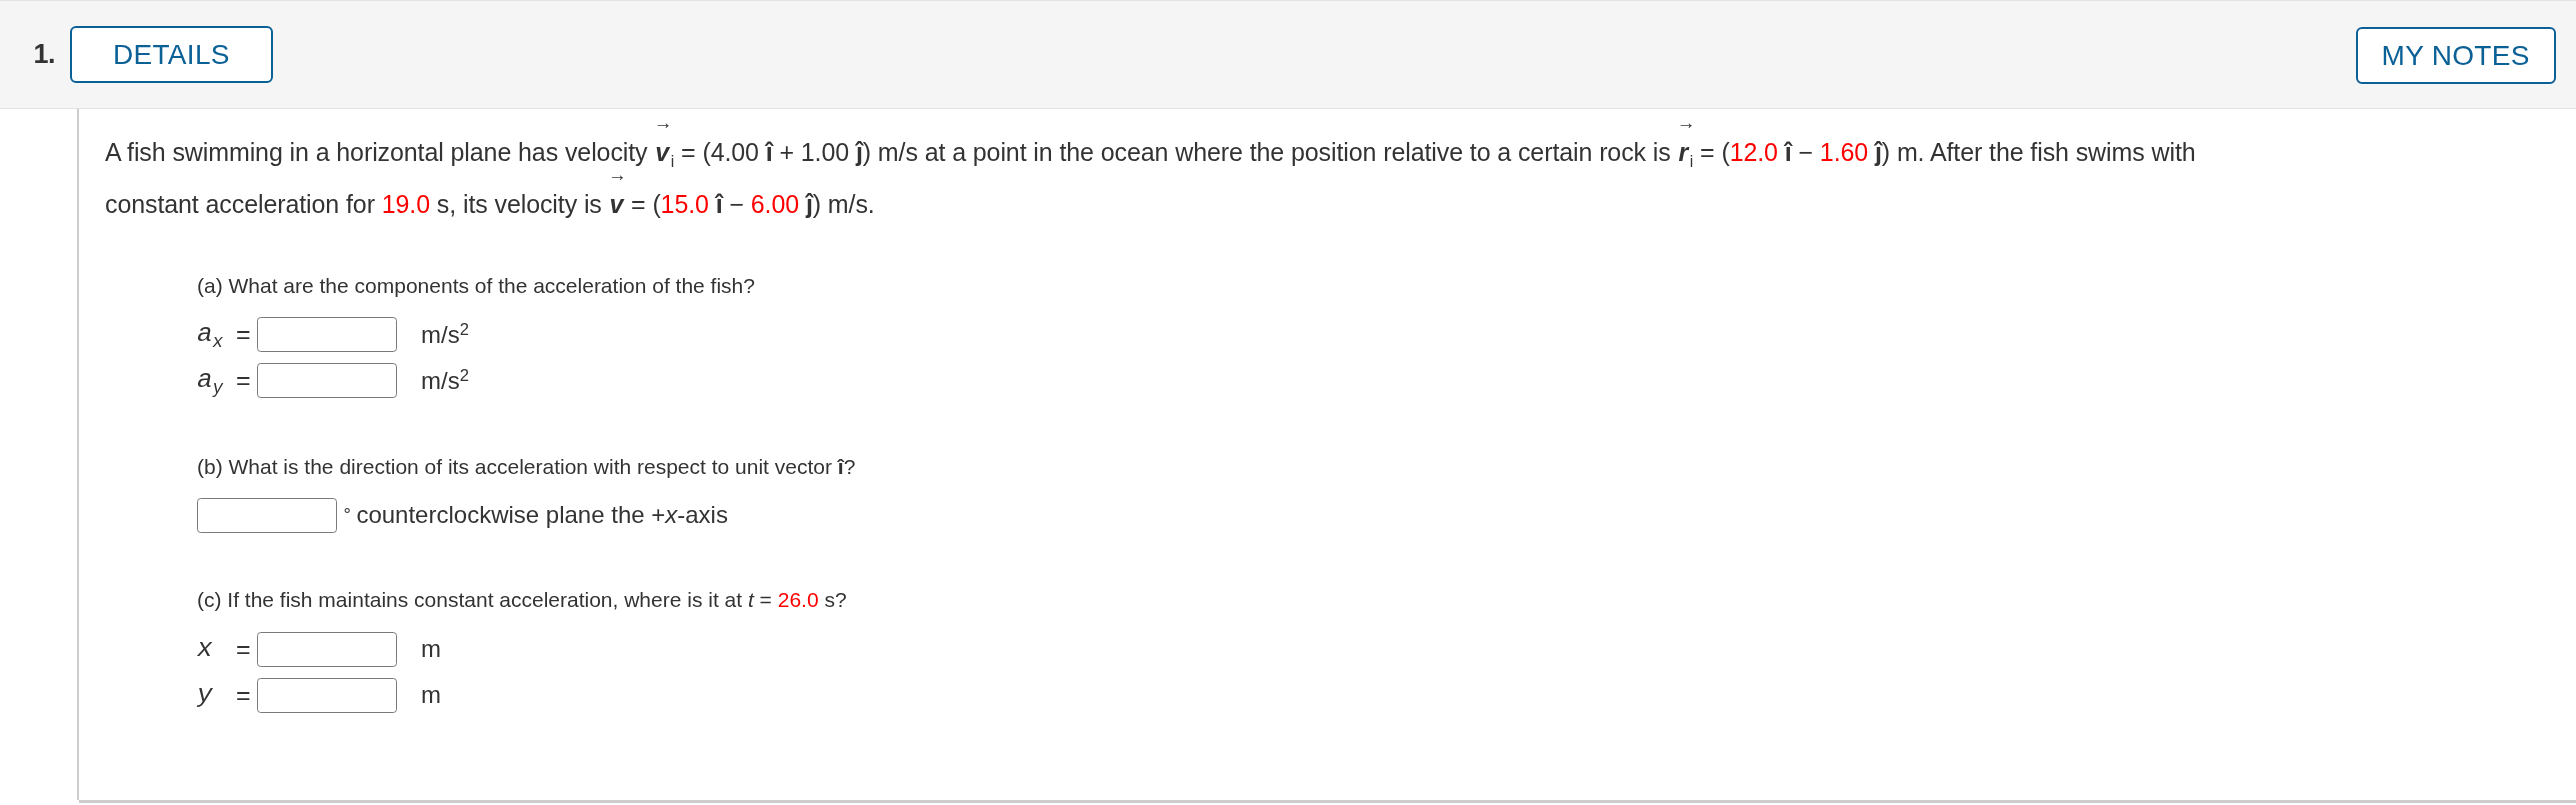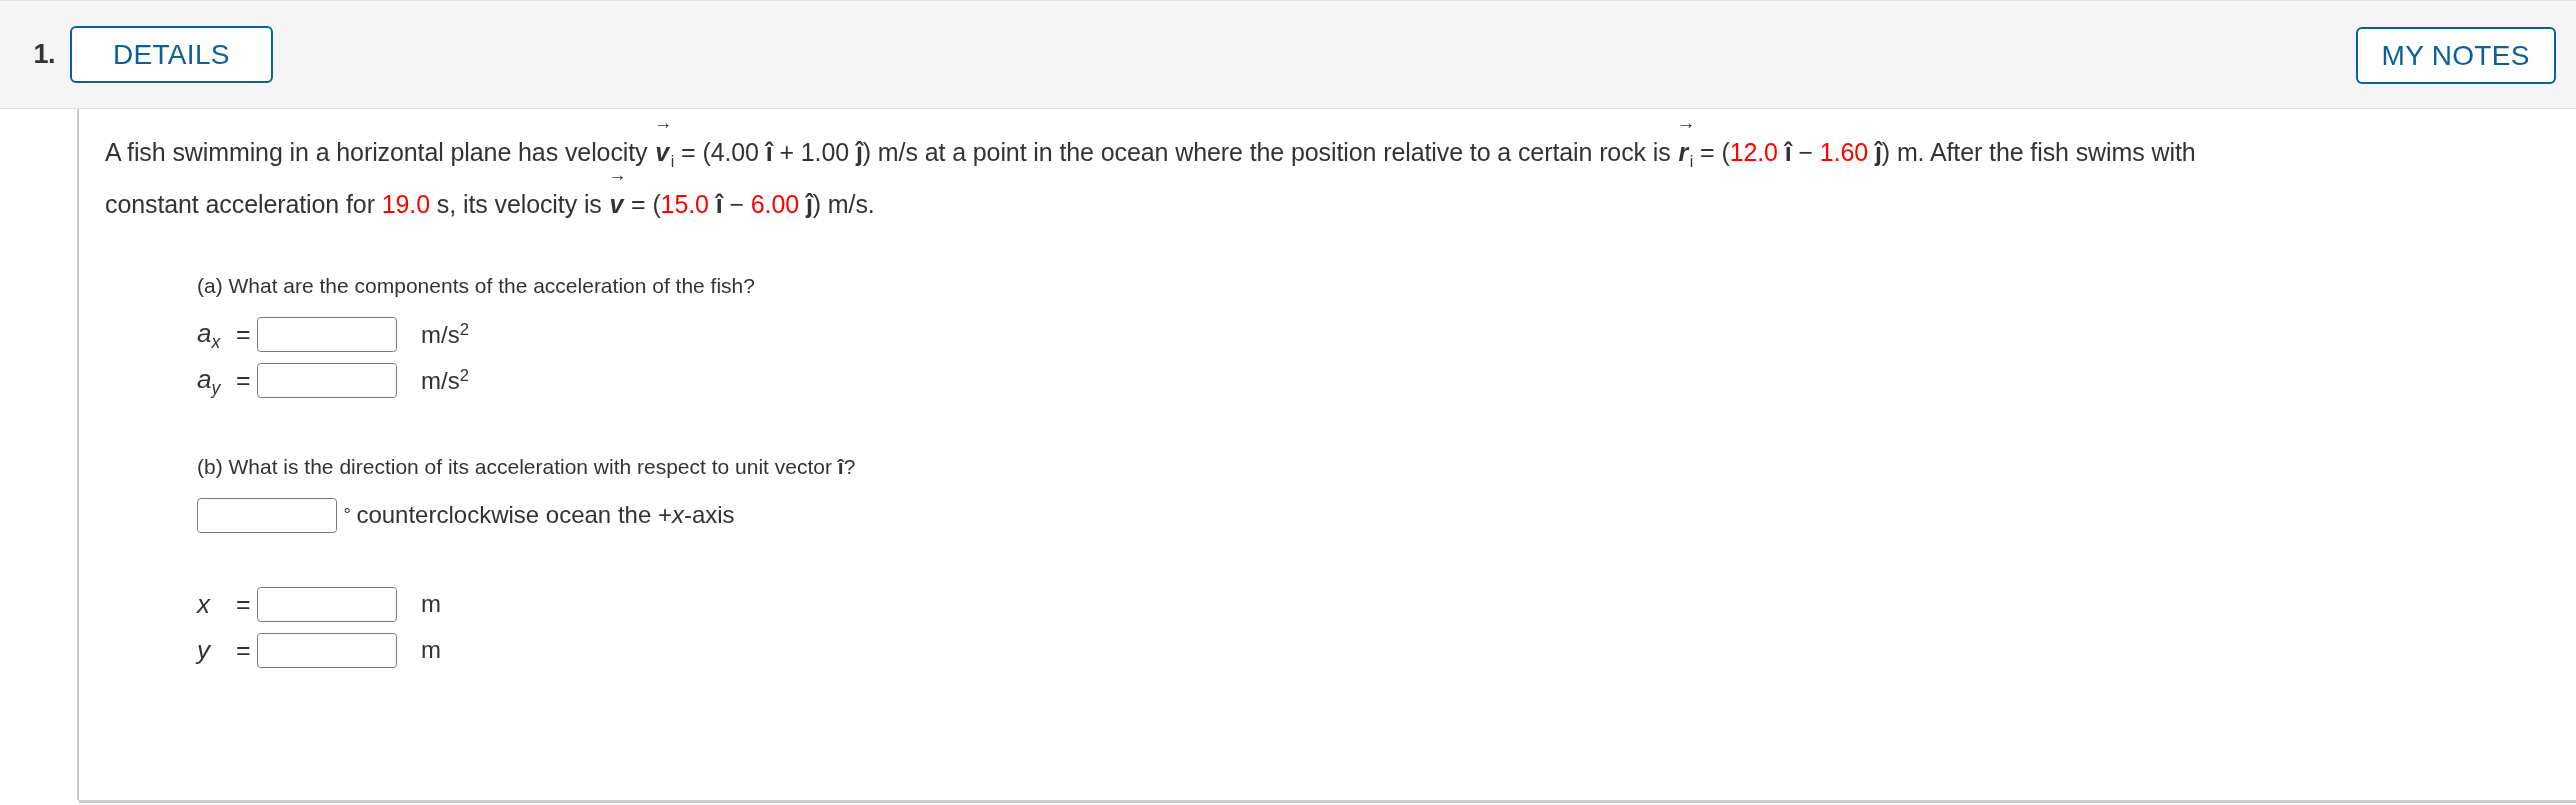--- a/index.html
+++ b/index.html
@@ -163,20 +163,21 @@
     display: flex;
     align-items: center;
     height: 46px;
     font-size: 25px;
   }
   .ans-label {
     display: inline-block;
     min-width: 39px;
     font-style: italic;
     font-size: 26px;
+    font-family: Liberation Mono, monospace;
   }
   .eq {
     margin: 0 6.5px 0 0;
     font-style: normal;
   }
   input.ansbox {
     width: 140px;
     height: 35px;
     border: 1.8px solid #7a7a7a;
     border-radius: 3.7px;
@@ -243,25 +244,26 @@
         <span class="unit"><span>m/s</span><sup class="sq">2</sup></span>
       </div>
 
       <div class="gap-lg"></div>
 
       <div class="part part-q"><span>(b) What is the direction of its acceleration with respect to unit vector </span><span class="hat">î</span><span>?</span></div>
 
       <div class="deg-row">
         <input class="ansbox" type="text" value="" style="">
         <span class="degsym">°</span>
-        <span><span> counterclockwise ocean the +</span><span class="ital">x</span><span>-axis</span></span>
+        <span><span> counterclockwise plane the +</span><span class="ital">x</span><span>-axis</span></span>
       </div>
 
       <div class="gap-lg"></div>
 
+      <div class="part part-q"><span>(c) If the fish maintains constant acceleration, where is it at </span><span class="ital">t</span><span> = </span><span class="red">26.0</span><span> s?</span></div>
 
       <div class="ans-row">
         <span class="ans-label">x</span>
         <span class="eq">=</span>
         <input class="ansbox" type="text" value="" style="">
         <span class="unit">m</span>
       </div>
 
       <div class="ans-row">
         <span class="ans-label">y</span>

